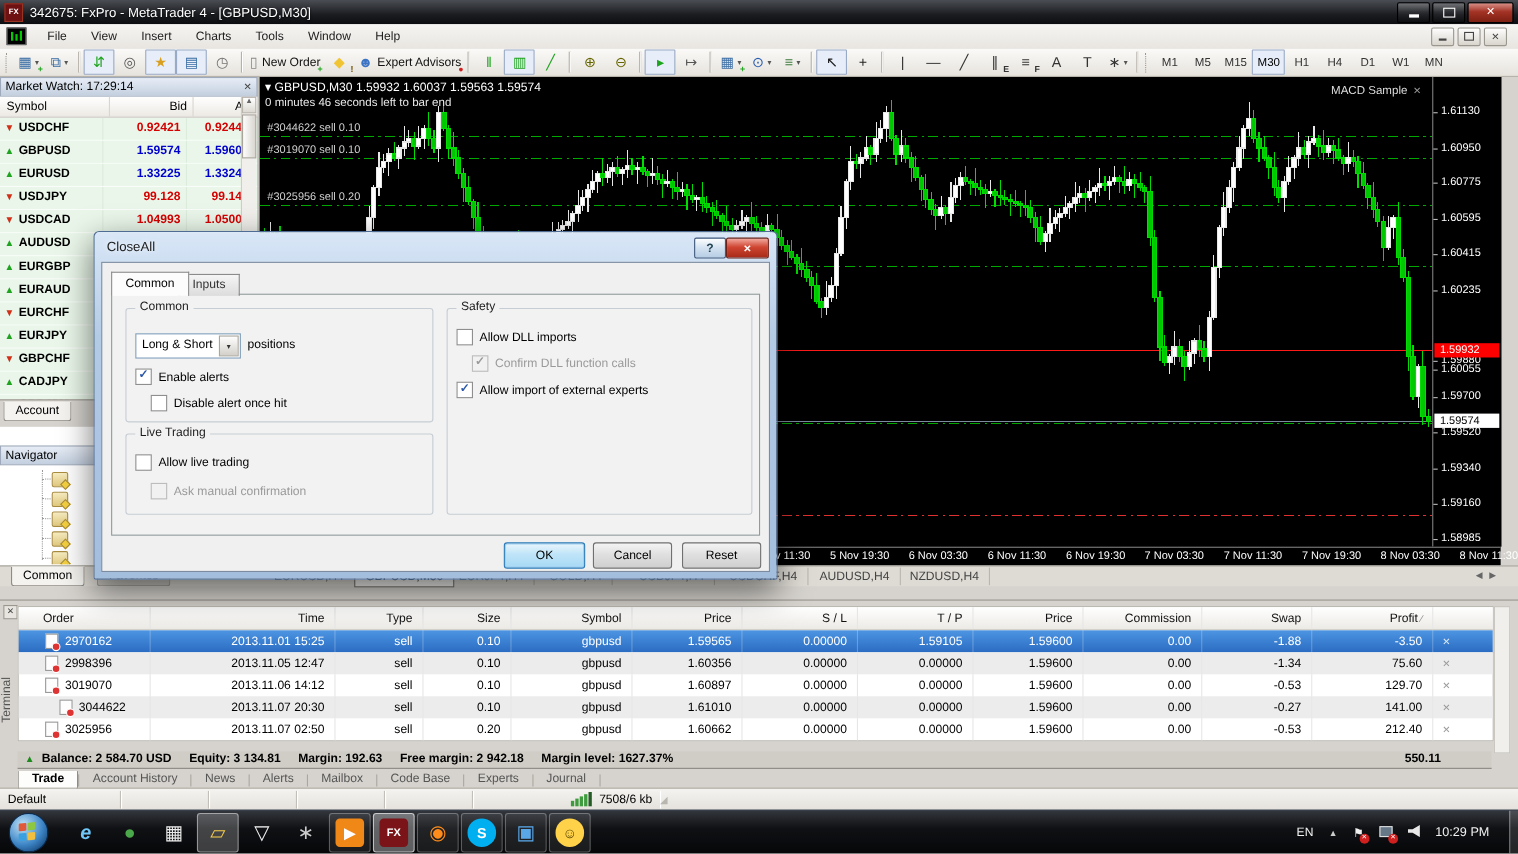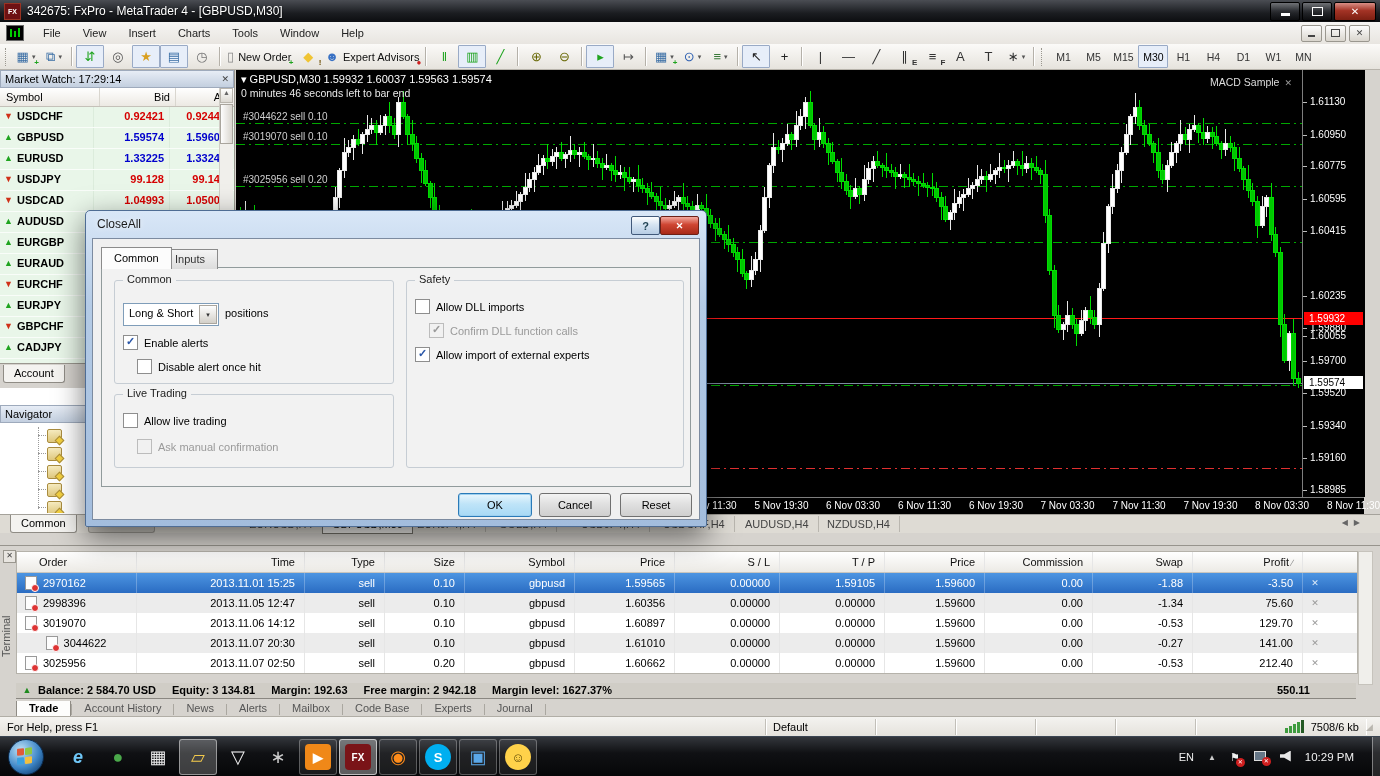--- a/index.html
+++ b/index.html
@@ -95,21 +95,21 @@
     font-size:8px;color:#444;border:1px solid #9a978f;background:#e8e5e0;}
   #term-side{position:absolute;left:0;top:20px;width:15px;height:140px;color:#555;
     writing-mode:vertical-rl;transform:rotate(180deg);text-align:center;font-size:11px;}
   #term-table{position:absolute;left:16px;top:5px;width:1340px;background:#fff;border:1px solid #b5b2aa;}
   .trow{display:flex;height:20px;line-height:20px;}
   .trow.hdr{background:linear-gradient(#ffffff,#eceae5);border-bottom:1px solid #c9c6bf;color:#111;}
   .trow.alt{background:#ececec;}
   .trow.sel{background:linear-gradient(#4d95e2,#2a6cc2);color:#fff;}
   .tcell{box-sizing:border-box;padding-right:9px;text-align:right;border-right:1px solid #e6e6e6;white-space:nowrap;overflow:hidden;}
   .trow.sel .tcell{border-right-color:rgba(255,255,255,.25);}
-  .tcell.first{text-align:left;padding-left:8px;display:flex;align-items:center;}
+  .tcell.first{text-align:left;padding-left:24px;display:flex;align-items:center;}
   .doc-ico{width:10px;height:12px;background:#fdfdfd;border:1px solid #999;margin-right:6px;position:relative;flex:0 0 10px;}
   .doc-ico:after{content:"";position:absolute;right:-3px;bottom:-3px;width:6px;height:6px;border-radius:50%;background:#d33;border:1px solid #fff;}
   .rowx{flex:0 0 24px;text-align:center;color:#9a9a9a;font-size:9px;}
   #term-balance{position:absolute;left:16px;top:137px;width:1340px;height:15px;line-height:15px;
     background:#d0cdc6;border-bottom:1px solid #8a8781;font-weight:bold;display:flex;}
   #term-balance .seg{margin-right:16px;}
   #balance-up{color:#1d8a1d;width:22px;text-align:center;font-size:9px;}
   #total-profit{position:absolute;right:46px;top:0;font-weight:bold;}
   #term-tabs{position:absolute;left:16px;top:155px;height:16px;display:flex;align-items:center;}
   .term-tab{padding:0 12px;color:#555;height:16px;line-height:15px;}
@@ -963,21 +963,21 @@
           <div class="order-label" style="top: 159.006px;">#2998396 sell 0.10</div>
           <div class="order-label" style="top: 302.086px;">#2970162 sell 0.10</div>
         </div>
     </div>
     <div id="price-scale">
         <span class="ptick" style="top: 26px;">1.61130</span>
         <span class="ptick" style="top: 58.5594px;">1.60950</span>
         <span class="ptick" style="top: 90.2145px;">1.60775</span>
         <span class="ptick" style="top: 122.774px;">1.60595</span>
         <span class="ptick" style="top: 155.333px;">1.60415</span>
-        <span class="ptick" style="top: 187.893px; margin-top: 32px;">1.60235</span>
+        <span class="ptick" style="top: 187.893px;">1.60235</span>
         <span class="ptick" style="top: 220.452px; margin-top: 40px;">1.60055</span>
         <span class="ptick" style="top: 252.107px;">1.59880</span>
         <span class="ptick" style="top: 284.667px;">1.59700</span>
         <span class="ptick" style="top: 317.226px;">1.59520</span>
         <span class="ptick" style="top: 349.786px;">1.59340</span>
         <span class="ptick" style="top: 382.345px;">1.59160</span>
         <span class="ptick" style="top: 414px;">1.58985</span>
         <span class="plabel" style="top: 241.701px; background: rgb(255, 0, 0); color: rgb(255, 255, 255);">1.59932</span>
         <span class="plabel" style="top: 306.458px; background: rgb(255, 255, 255); color: rgb(0, 0, 0);">1.59574</span>
       </div>
@@ -1149,21 +1149,20 @@
         <span class="term-tab">Code Base</span>
         <span class="ttsep"></span>
         <span class="term-tab">Experts</span>
         <span class="ttsep"></span>
         <span class="term-tab">Journal</span>
         <span class="ttsep"></span>
       </div>
   </div>
 
   <div id="statusbar" class="abs">
-    <div class="scell" style="flex:1;">For Help, press F1</div>
     <div class="scell" style="width:110px;">Default</div>
     <div class="scell" style="width:80px;"></div>
     <div class="scell" style="width:80px;"></div>
     <div class="scell" style="width:80px;"></div>
     <div class="scell" style="width:80px;"></div>
     <div class="scell" style="width:170px;display:flex;align-items:center;justify-content:flex-end;border-right:none;">
       <span id="sig">
           <i style="height:5px;"></i>
           <i style="height:7px;"></i>
           <i style="height:9px;"></i>

